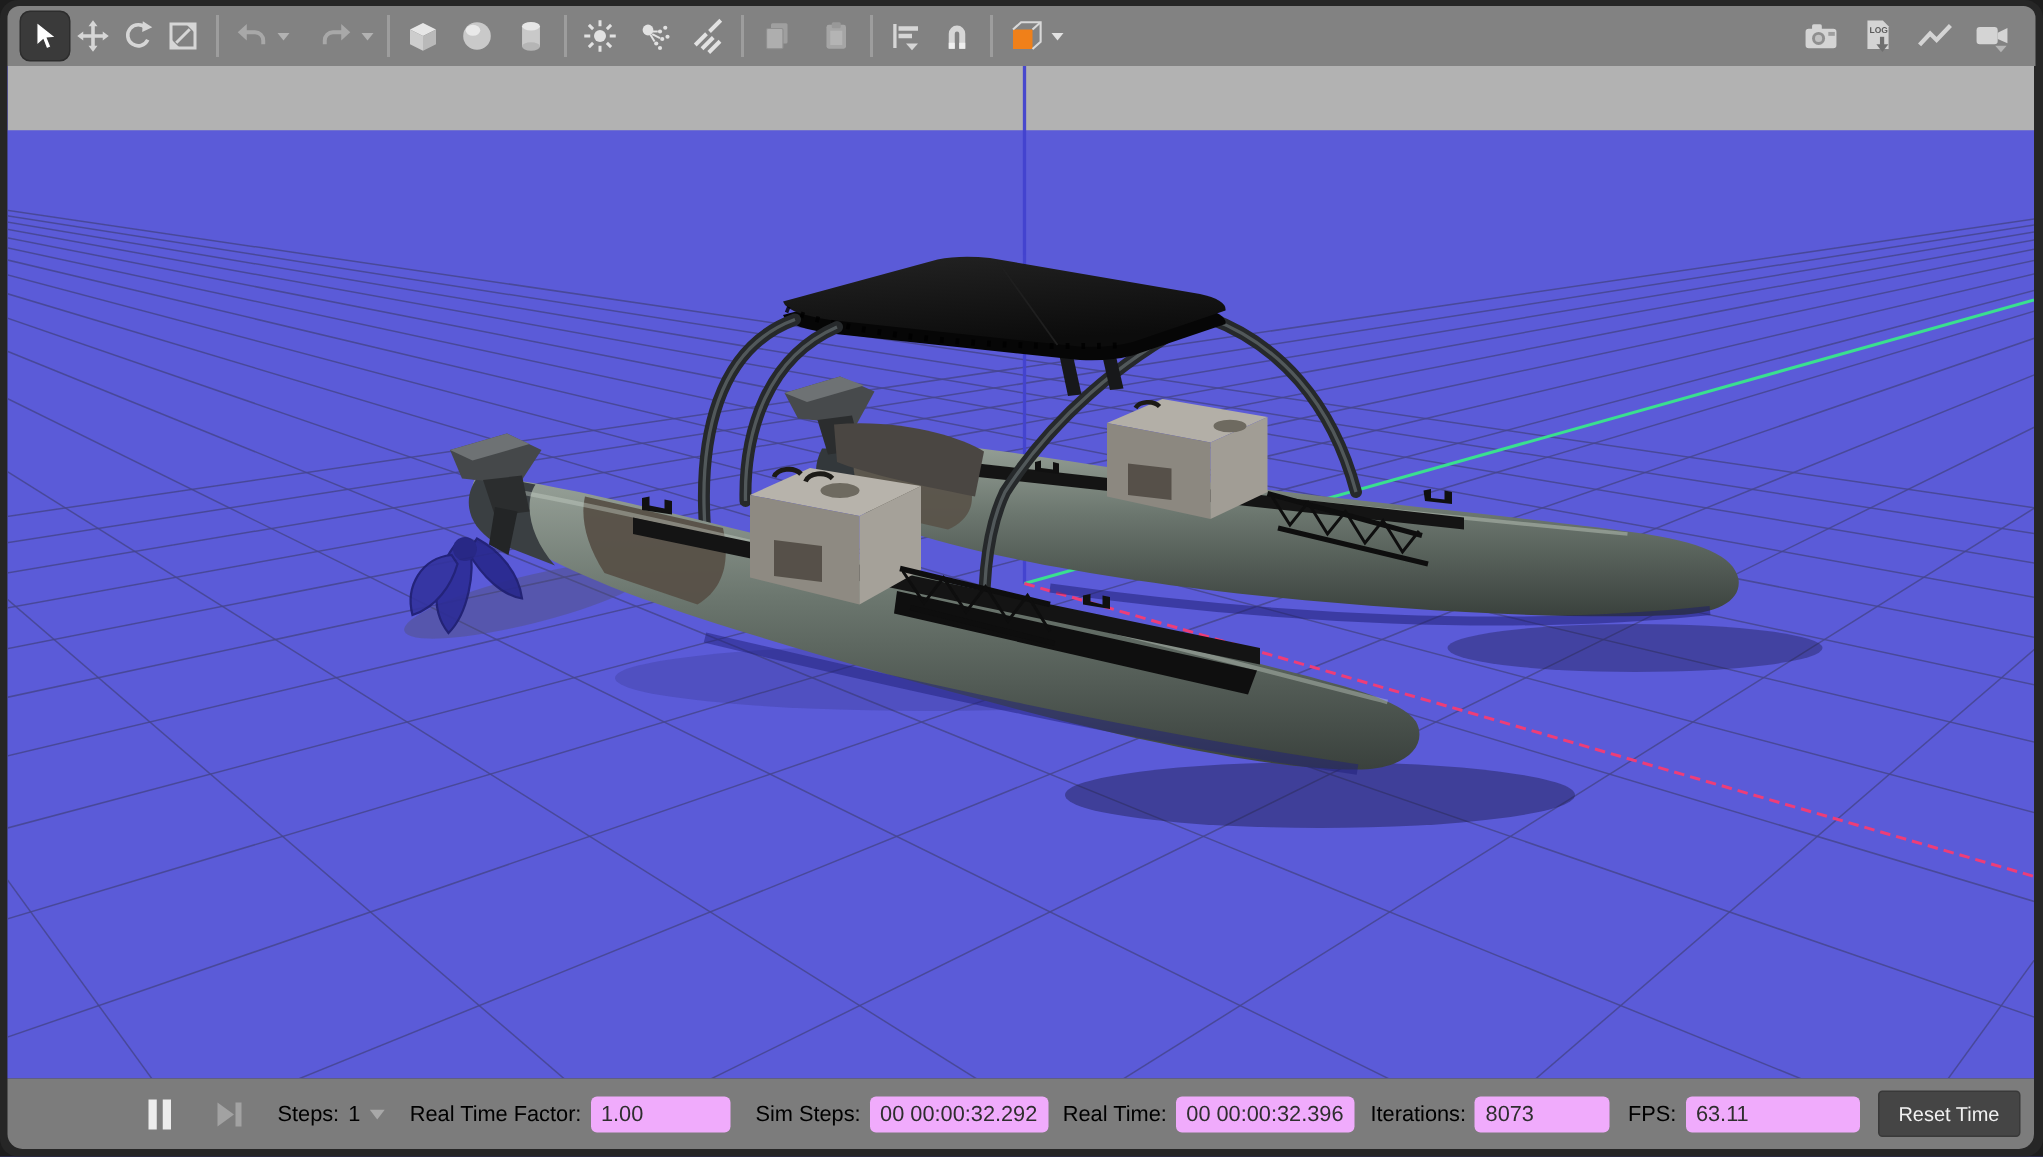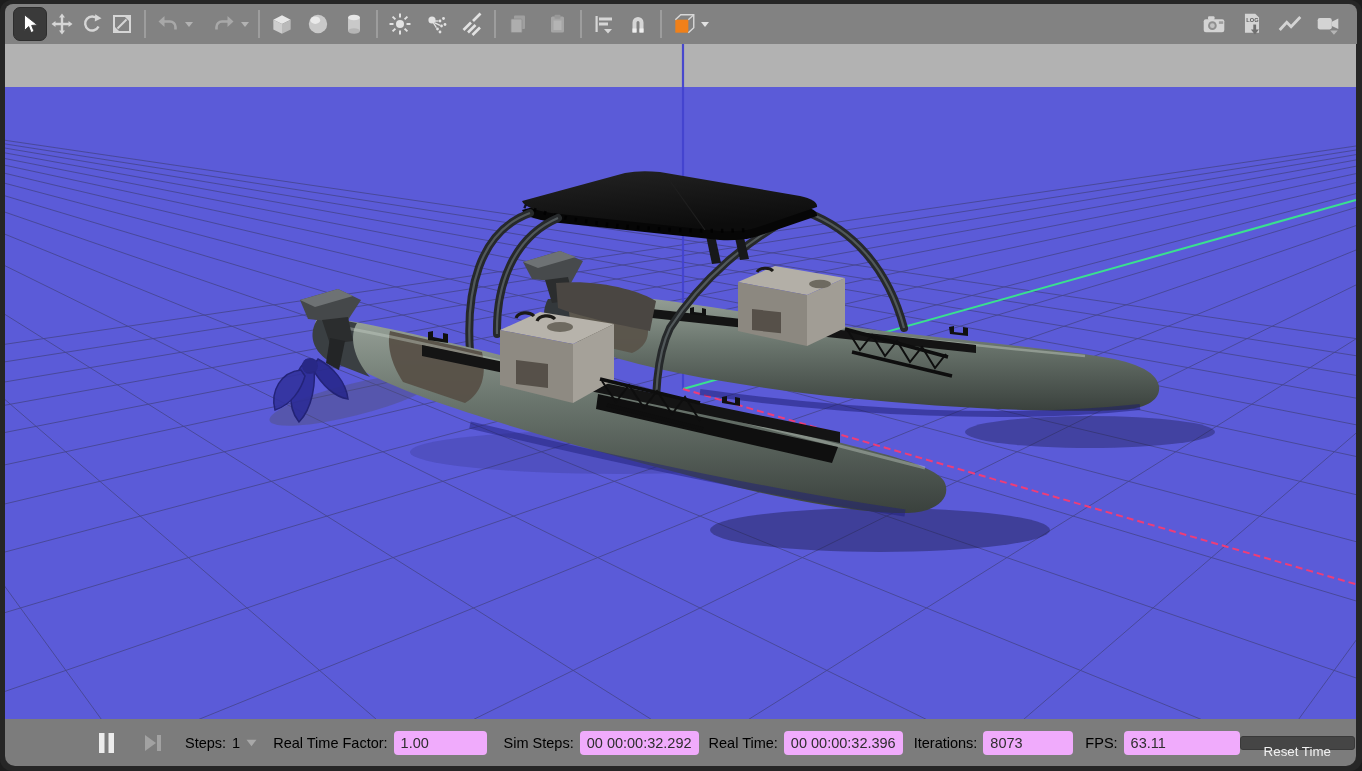--- a/index.html
+++ b/index.html
@@ -17,21 +17,21 @@
   .tright{margin-left:auto;display:flex;align-items:center;gap:8px;margin-right:6px;}
   
   .viewport{position:absolute;left:5px;top:44px;width:1351px;height:675px;background:#5b5bd8;overflow:hidden;}
   .viewport svg{position:absolute;left:0;top:0;}
   .gridline{stroke:#46468f;stroke-width:1;opacity:.85;}
   
   .statusbar{position:absolute;left:5px;right:6px;bottom:5px;height:47px;background:#7c7c7c;border-radius:0 0 10px 10px;display:flex;align-items:center;font-size:14.5px;color:#d8d8d8;}
   .sb-icon{display:flex;align-items:center;justify-content:center;flex:0 0 auto;}
   .sb-label{color:#000000;margin-right:6px;white-space:nowrap;}
   .sb-field{background:#f0abfc;color:#2e2e2e;border-radius:4px;height:24px;line-height:24px;padding:0 7px;white-space:nowrap;flex:0 0 auto;}
-  .reset-btn{background:#454545;color:#f1f1f1;border:1px solid #393939;border-radius:3px;height:14px;line-height:29px;padding:0 23px;white-space:nowrap;cursor:default;}
+  .reset-btn{background:#454545;color:#f1f1f1;border:1px solid #393939;border-radius:3px;height:31px;line-height:29px;padding:0 13px;margin-left:12px;white-space:nowrap;cursor:default;}
 </style>
 </head>
 <body>
 
 <div class="window">
 
   <div class="toolbar">
     <div class="tgroup">
       <span class="ti active">
         <svg width="22" height="22" viewBox="0 0 24 24">

